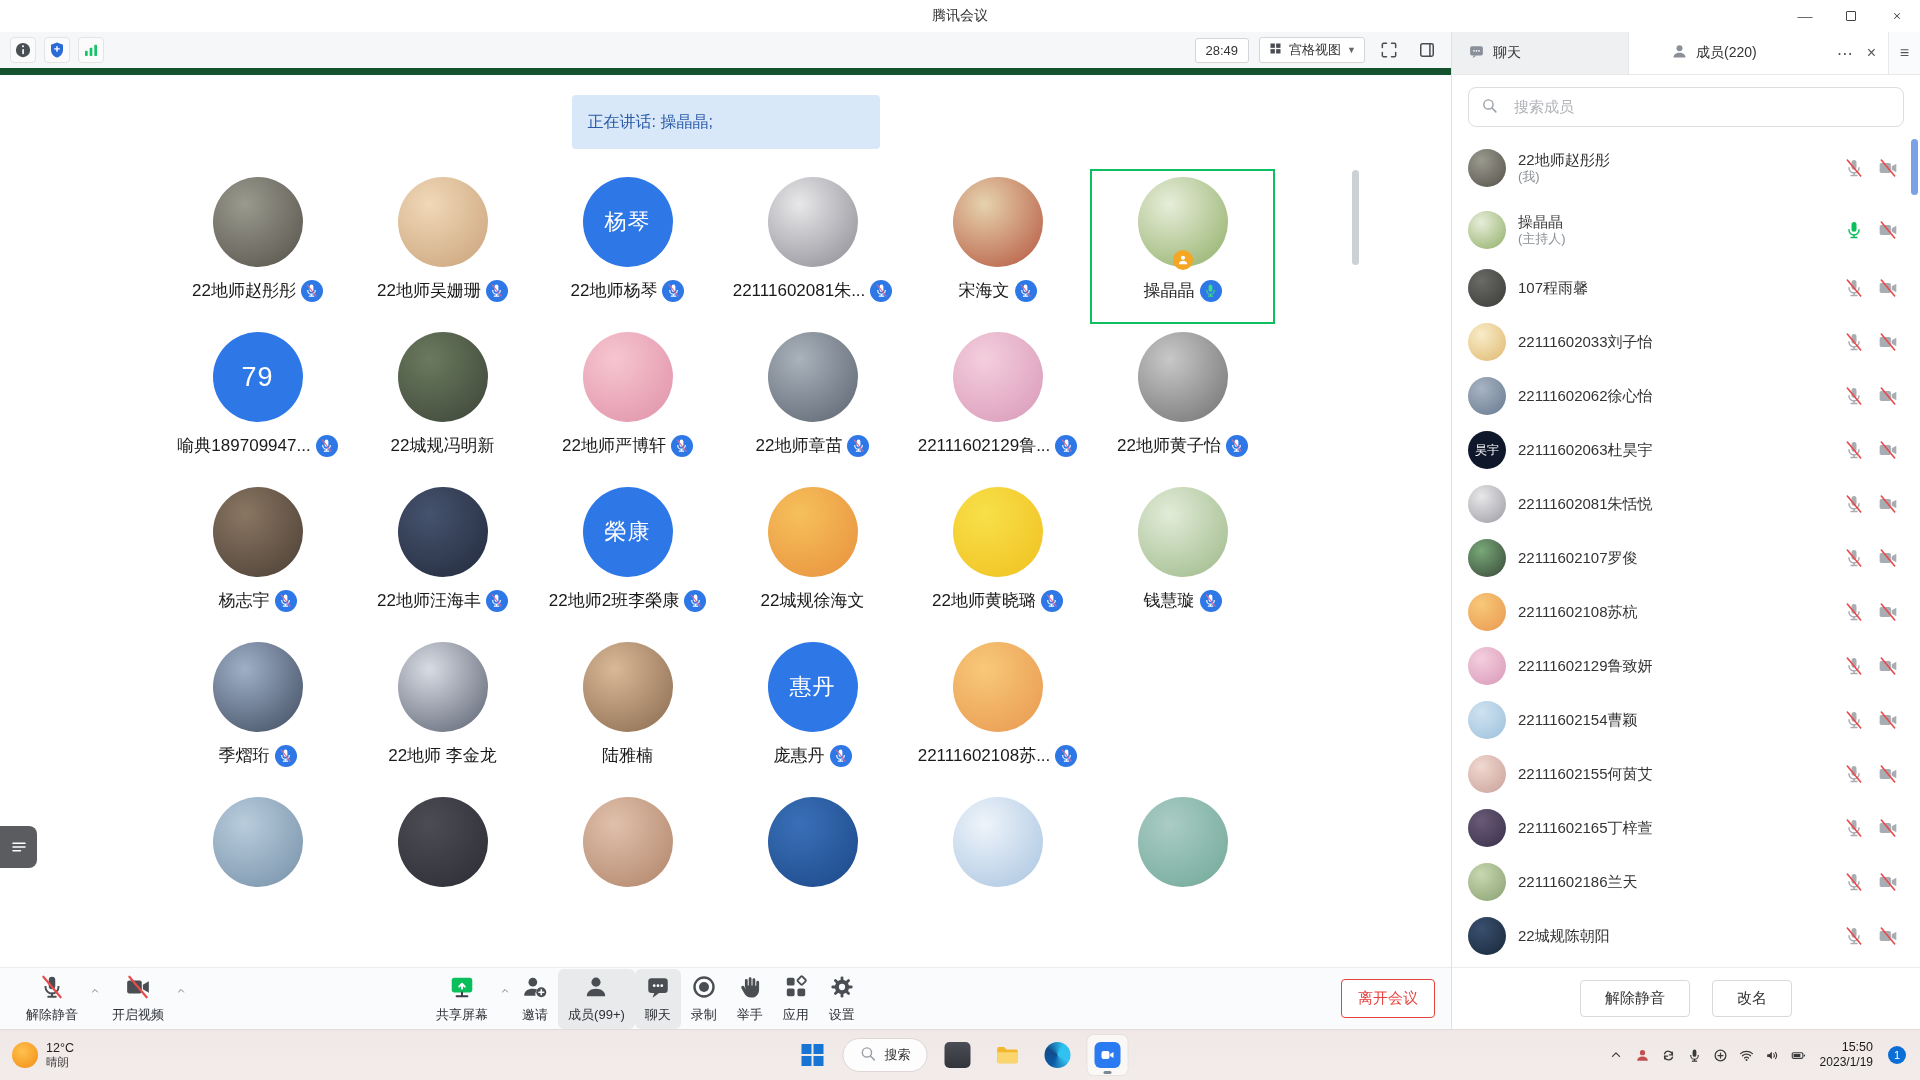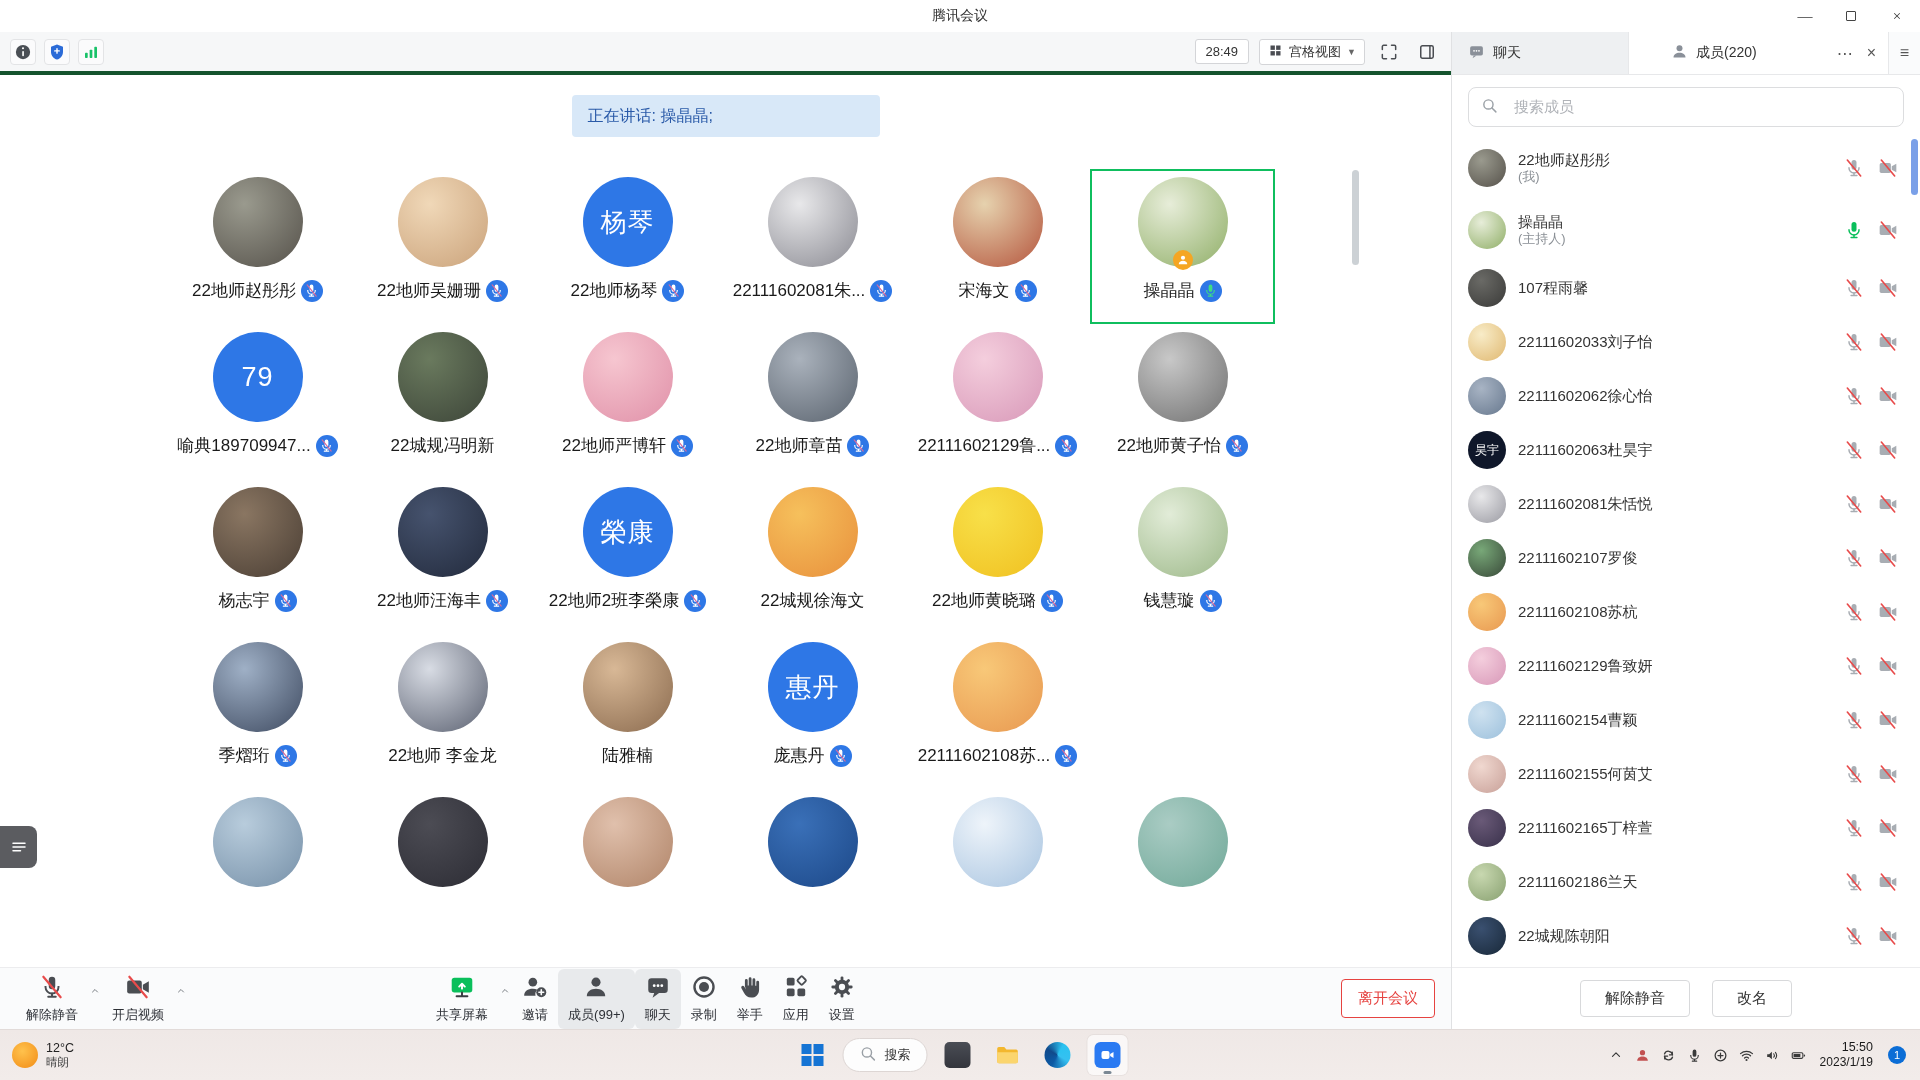--- a/index.html
+++ b/index.html
@@ -9,50 +9,50 @@
 
   
   .titlebar { height:32px; background:#fff; position:relative; display:flex; align-items:center; justify-content:center;font-family:Liberation Serif, serif; }
   .titlebar .title { font-size:14px; color:#333; }
   .win-controls { position:absolute; right:0; top:0; height:32px; display:flex; }
   .wc { width:46px; height:32px; display:flex; align-items:center; justify-content:center; font-size:15px; color:#333; cursor:pointer; }
   .wc .sq { width:10px; height:10px; border:1.2px solid #444; border-radius:1px; display:block; }
 
   
   .chrome-row { display:flex; height:43px; }
-  .main-toolbar { width:1451px; background:#f6f7f8; border-bottom:4px solid #14532d; display:flex; align-items:center; padding:0 10px; }
+  .main-toolbar { width:1451px; background:#f6f7f8; border-bottom:7px solid #14532d; display:flex; align-items:center; padding:0 10px; }
   .tb-left { display:flex; gap:8px; align-items:center; }
   .tb-ic { width:26px; height:26px; border:1px solid #e3e4e6; background:#fbfbfc; border-radius:4px; display:flex; align-items:center; justify-content:center; cursor:pointer; }
   .tb-right { margin-left:auto; display:flex; align-items:center; gap:10px; }
   .timer { border:1px solid #d4d5d8; background:#fff; border-radius:3px; font-size:13px; color:#333; padding:4px 10px; }
   .view-select { border:1px solid #d4d5d8; background:#fff; border-radius:3px; display:flex; align-items:center; gap:6px; padding:3px 8px; font-size:13px; cursor:pointer; }
   .view-select .caret { font-size:9px; color:#666; }
   .tb-btn { width:28px; height:26px; display:flex; align-items:center; justify-content:center; cursor:pointer; }
 
   .sidebar-tabs { width:469px; display:flex; border-left:1px solid #e0e1e3; border-bottom:1px solid #e7e8ea; background:#fff; }
   .tab { display:flex; align-items:center; gap:8px; font-size:14px; color:#333; cursor:pointer; }
   .tab-chat { width:177px; background:#eef0f2; padding-left:16px; border-right:1px solid #e7e8ea; }
   .tab-members { flex:1; background:#fff; padding-left:42px; }
   .tab-actions { display:flex; align-items:center; gap:14px; padding-right:12px; color:#555; }
   .tab-actions span { cursor:pointer; font-size:16px; }
   .menu-box { width:32px; border-left:1px solid #e7e8ea; display:flex; align-items:center; justify-content:center; font-size:16px; color:#555; cursor:pointer; background:#fafbfc; }
 
   
   .content-row { display:flex; height:954px; }
   .main-area { width:1451px; position:relative; background:#fff; overflow:hidden; }
 
-  .speak-banner { position:absolute; top:20px; left:50%; transform:translateX(-50%); width:308px; height:42px; background:#d8e8f8; border-radius:4px; display:flex; align-items:center; padding-left:16px; font-size:16px; color:#2a5aa8; }
+  .speak-banner { position:absolute; top:20px; left:50%; transform:translateX(-50%); width:308px; height:54px; background:#d8e8f8; border-radius:4px; display:flex; align-items:center; padding-left:16px; font-size:16px; color:#2a5aa8; }
 
   .grid { position:absolute; left:165px; top:94px; width:1116px; display:flex; flex-wrap:wrap; }
   .grid2 { position:absolute; left:165px; top:714px; width:1116px; display:flex; }
   .tile { width:185px; height:155px; display:flex; flex-direction:column; align-items:center; padding-top:8px; cursor:pointer; }
   .tile.sel { outline:2px solid #0fbe5e; outline-offset:-2px; }
   .avatar-wrap { position:relative; width:90px; height:90px; }
   .avatar { width:90px; height:90px; border-radius:50%; }
-  .avatar.txt { display:flex; align-items:center; justify-content:center; color:#fff; font-size:26px; letter-spacing:1px; }
+  .avatar.txt { display:flex; align-items:center; justify-content:center; color:#fff; font-size:22px; letter-spacing:1px; }
   .avatar.txt.num { font-size:27px; }
   .host-badge { position:absolute; left:50%; bottom:-3px; transform:translateX(-50%); width:20px; height:20px; border-radius:50%; background:#f5a623; display:flex; align-items:center; justify-content:center; }
   .tile-name { margin-top:12px; display:flex; align-items:center; gap:5px; font-size:17px; color:#1a1a1a; max-width:182px; white-space:nowrap; }
   .mic-badge { width:22px; height:22px; border-radius:50%; background:#2e77e6; display:flex; align-items:center; justify-content:center; flex-shrink:0; }
 
   .main-scrollbar { position:absolute; left:1352px; top:95px; width:7px; height:95px; background:#ccd1d5; border-radius:4px; }
   .float-btn { position:absolute; left:0; top:751px; width:37px; height:42px; background:rgba(62,64,68,0.85); border-radius:0 8px 8px 0; display:flex; align-items:center; justify-content:center; cursor:pointer; }
 
   .controls-bar { position:absolute; left:0; bottom:0; width:100%; height:62px; background:#fafbfc; border-top:1px solid #ececee; display:flex; align-items:center; padding:0 16px; }
   .ctl-group { display:flex; align-items:center; }

